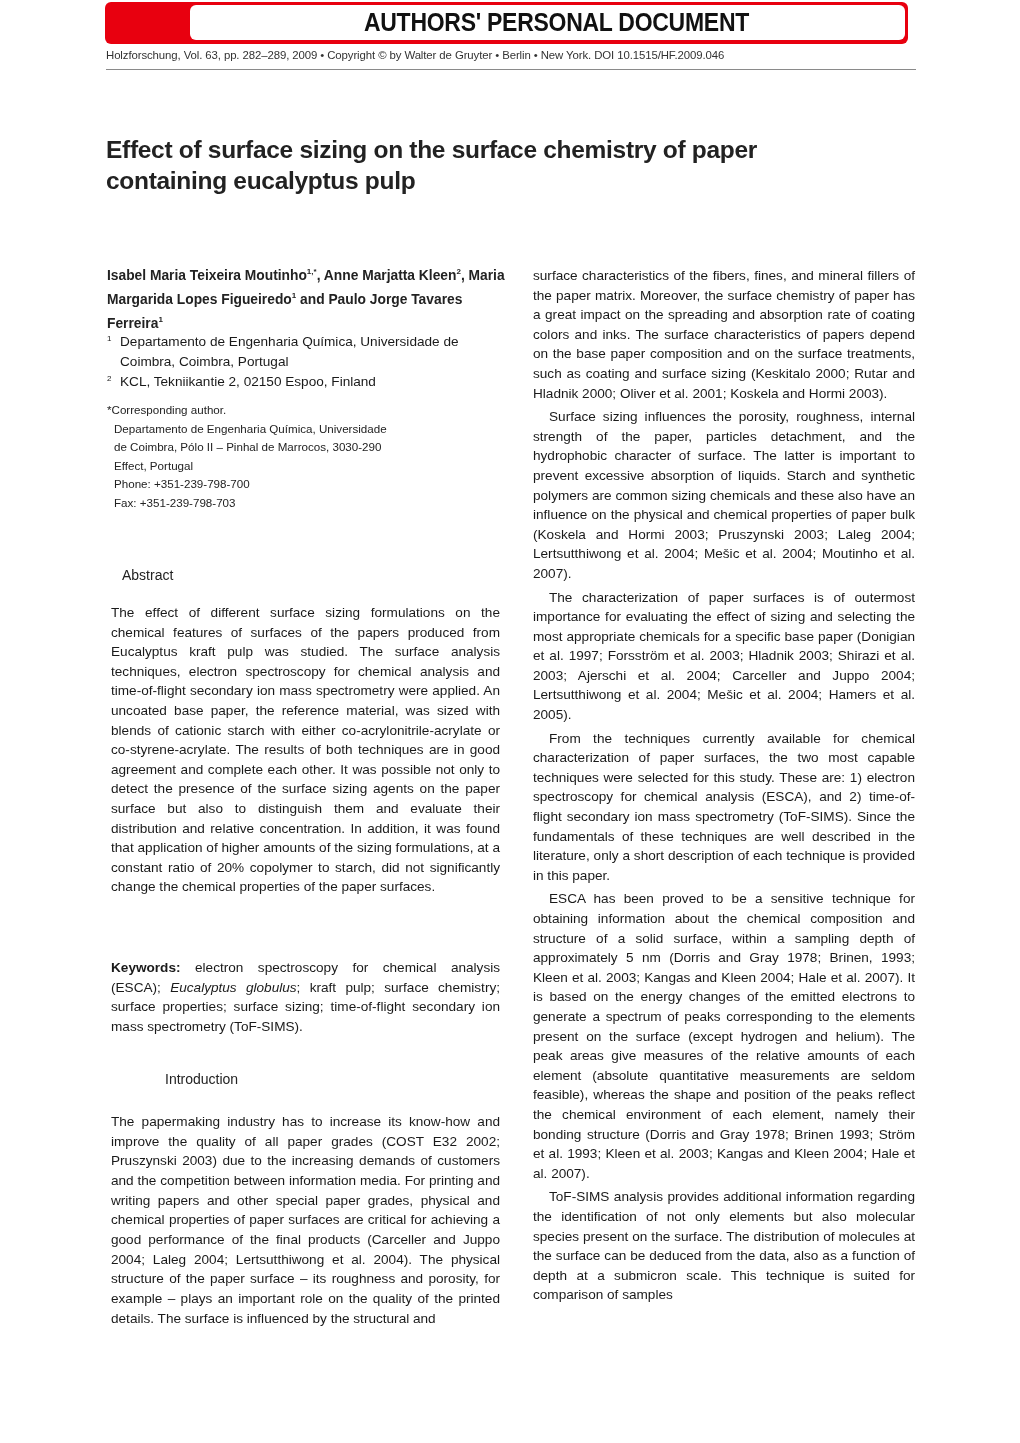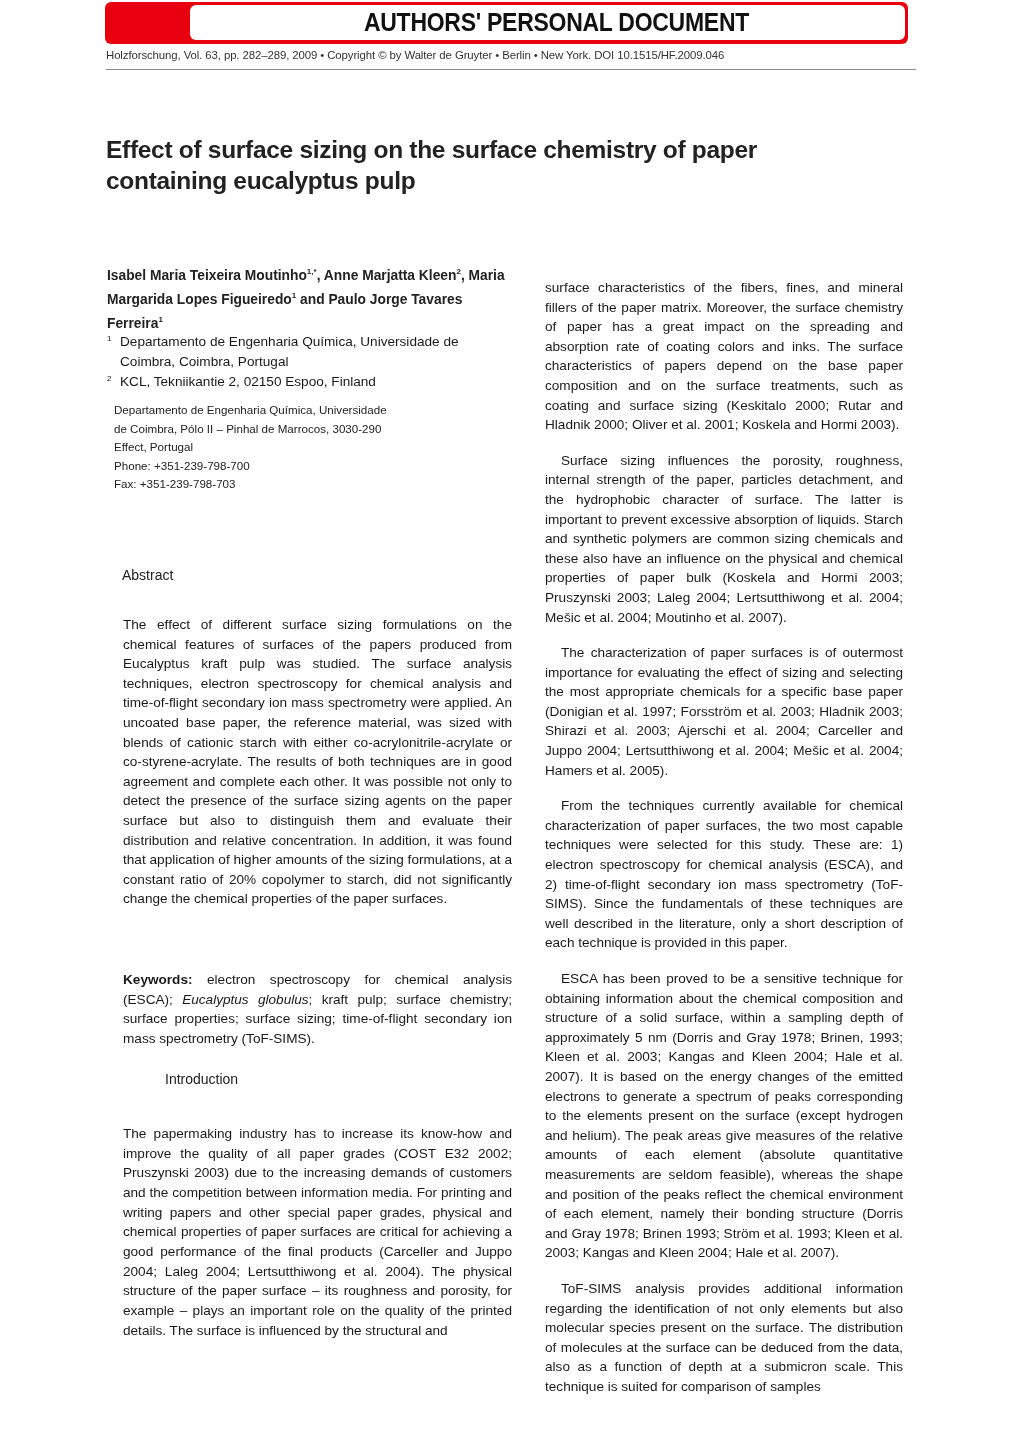--- a/index.html
+++ b/index.html
@@ -16,21 +16,21 @@
 
   .authors { position: absolute; left: 107px; top: 262px; width: 400px; font-weight: bold; font-size: 13.8px; line-height: 20.4px; color: #222; }
   .affils { position: absolute; left: 107px; top: 332px; width: 400px; font-size: 13.6px; line-height: 20px; }
   .affil { position: relative; padding-left: 13px; }
   .affil sup { position: absolute; left: 0; top: 0; font-size: 8px; line-height: 14px; }
   .corresp { position: absolute; left: 107px; top: 401px; width: 400px; font-size: 11.6px; line-height: 18.5px; color: #222; }
   .corresp .indent { padding-left: 7px; }
 
   .h2 { position: absolute; left: 122px; font-size: 14px; font-weight: normal; color: #222; }
   .just { text-align: justify; text-align-last: left; }
-  p { margin: 16px; }
+  p { margin: 4px; }
   .pind { text-indent: 16px; }
 
   .abstract { position: absolute; left: 107px; top: 599px; width: 389px; font-size: 13.6px; line-height: 19.6px; }
   .keywords { position: absolute; left: 107px; top: 954px; width: 389px; font-size: 13.6px; line-height: 19.6px; }
   .intro { position: absolute; left: 107px; top: 1108px; width: 389px; font-size: 13.6px; line-height: 19.65px; }
   .right-text { position: absolute; left: 529px; top: 262px; width: 390px; font-size: 13.6px; line-height: 19.6px; }
 </style>
 </head>
 <body>
 
@@ -53,20 +53,21 @@
     <sup>1</sup>
     <span>Departamento de Engenharia Química, Universidade de Coimbra, Coimbra, Portugal</span>
   </div>
   <div class="affil">
     <sup>2</sup>
     <span>KCL, Tekniikantie 2, 02150 Espoo, Finland</span>
   </div>
 </div>
 
 <div class="corresp">
+  <div>*Corresponding author.</div>
   <div class="indent">Departamento de Engenharia Química, Universidade</div>
   <div class="indent">de Coimbra, Pólo II – Pinhal de Marrocos, 3030-290</div>
   <div class="indent">Effect, Portugal</div>
   <div class="indent">Phone: +351-239-798-700</div>
   <div class="indent">Fax: +351-239-798-703</div>
 </div>
 
 <div class="h2" style="top:567px;">Abstract</div>
 <p class="abstract just">The effect of different surface sizing formulations on the chemical features of surfaces of the papers produced from Eucalyptus kraft pulp was studied. The surface analysis techniques, electron spectroscopy for chemical analysis and time-of-flight secondary ion mass spectrometry were applied. An uncoated base paper, the reference material, was sized with blends of cationic starch with either co-acrylonitrile-acrylate or co-styrene-acrylate. The results of both techniques are in good agreement and complete each other. It was possible not only to detect the presence of the surface sizing agents on the paper surface but also to distinguish them and evaluate their distribution and relative concentration. In addition, it was found that application of higher amounts of the sizing formulations, at a constant ratio of 20% copolymer to starch, did not significantly change the chemical properties of the paper surfaces.</p>
 

